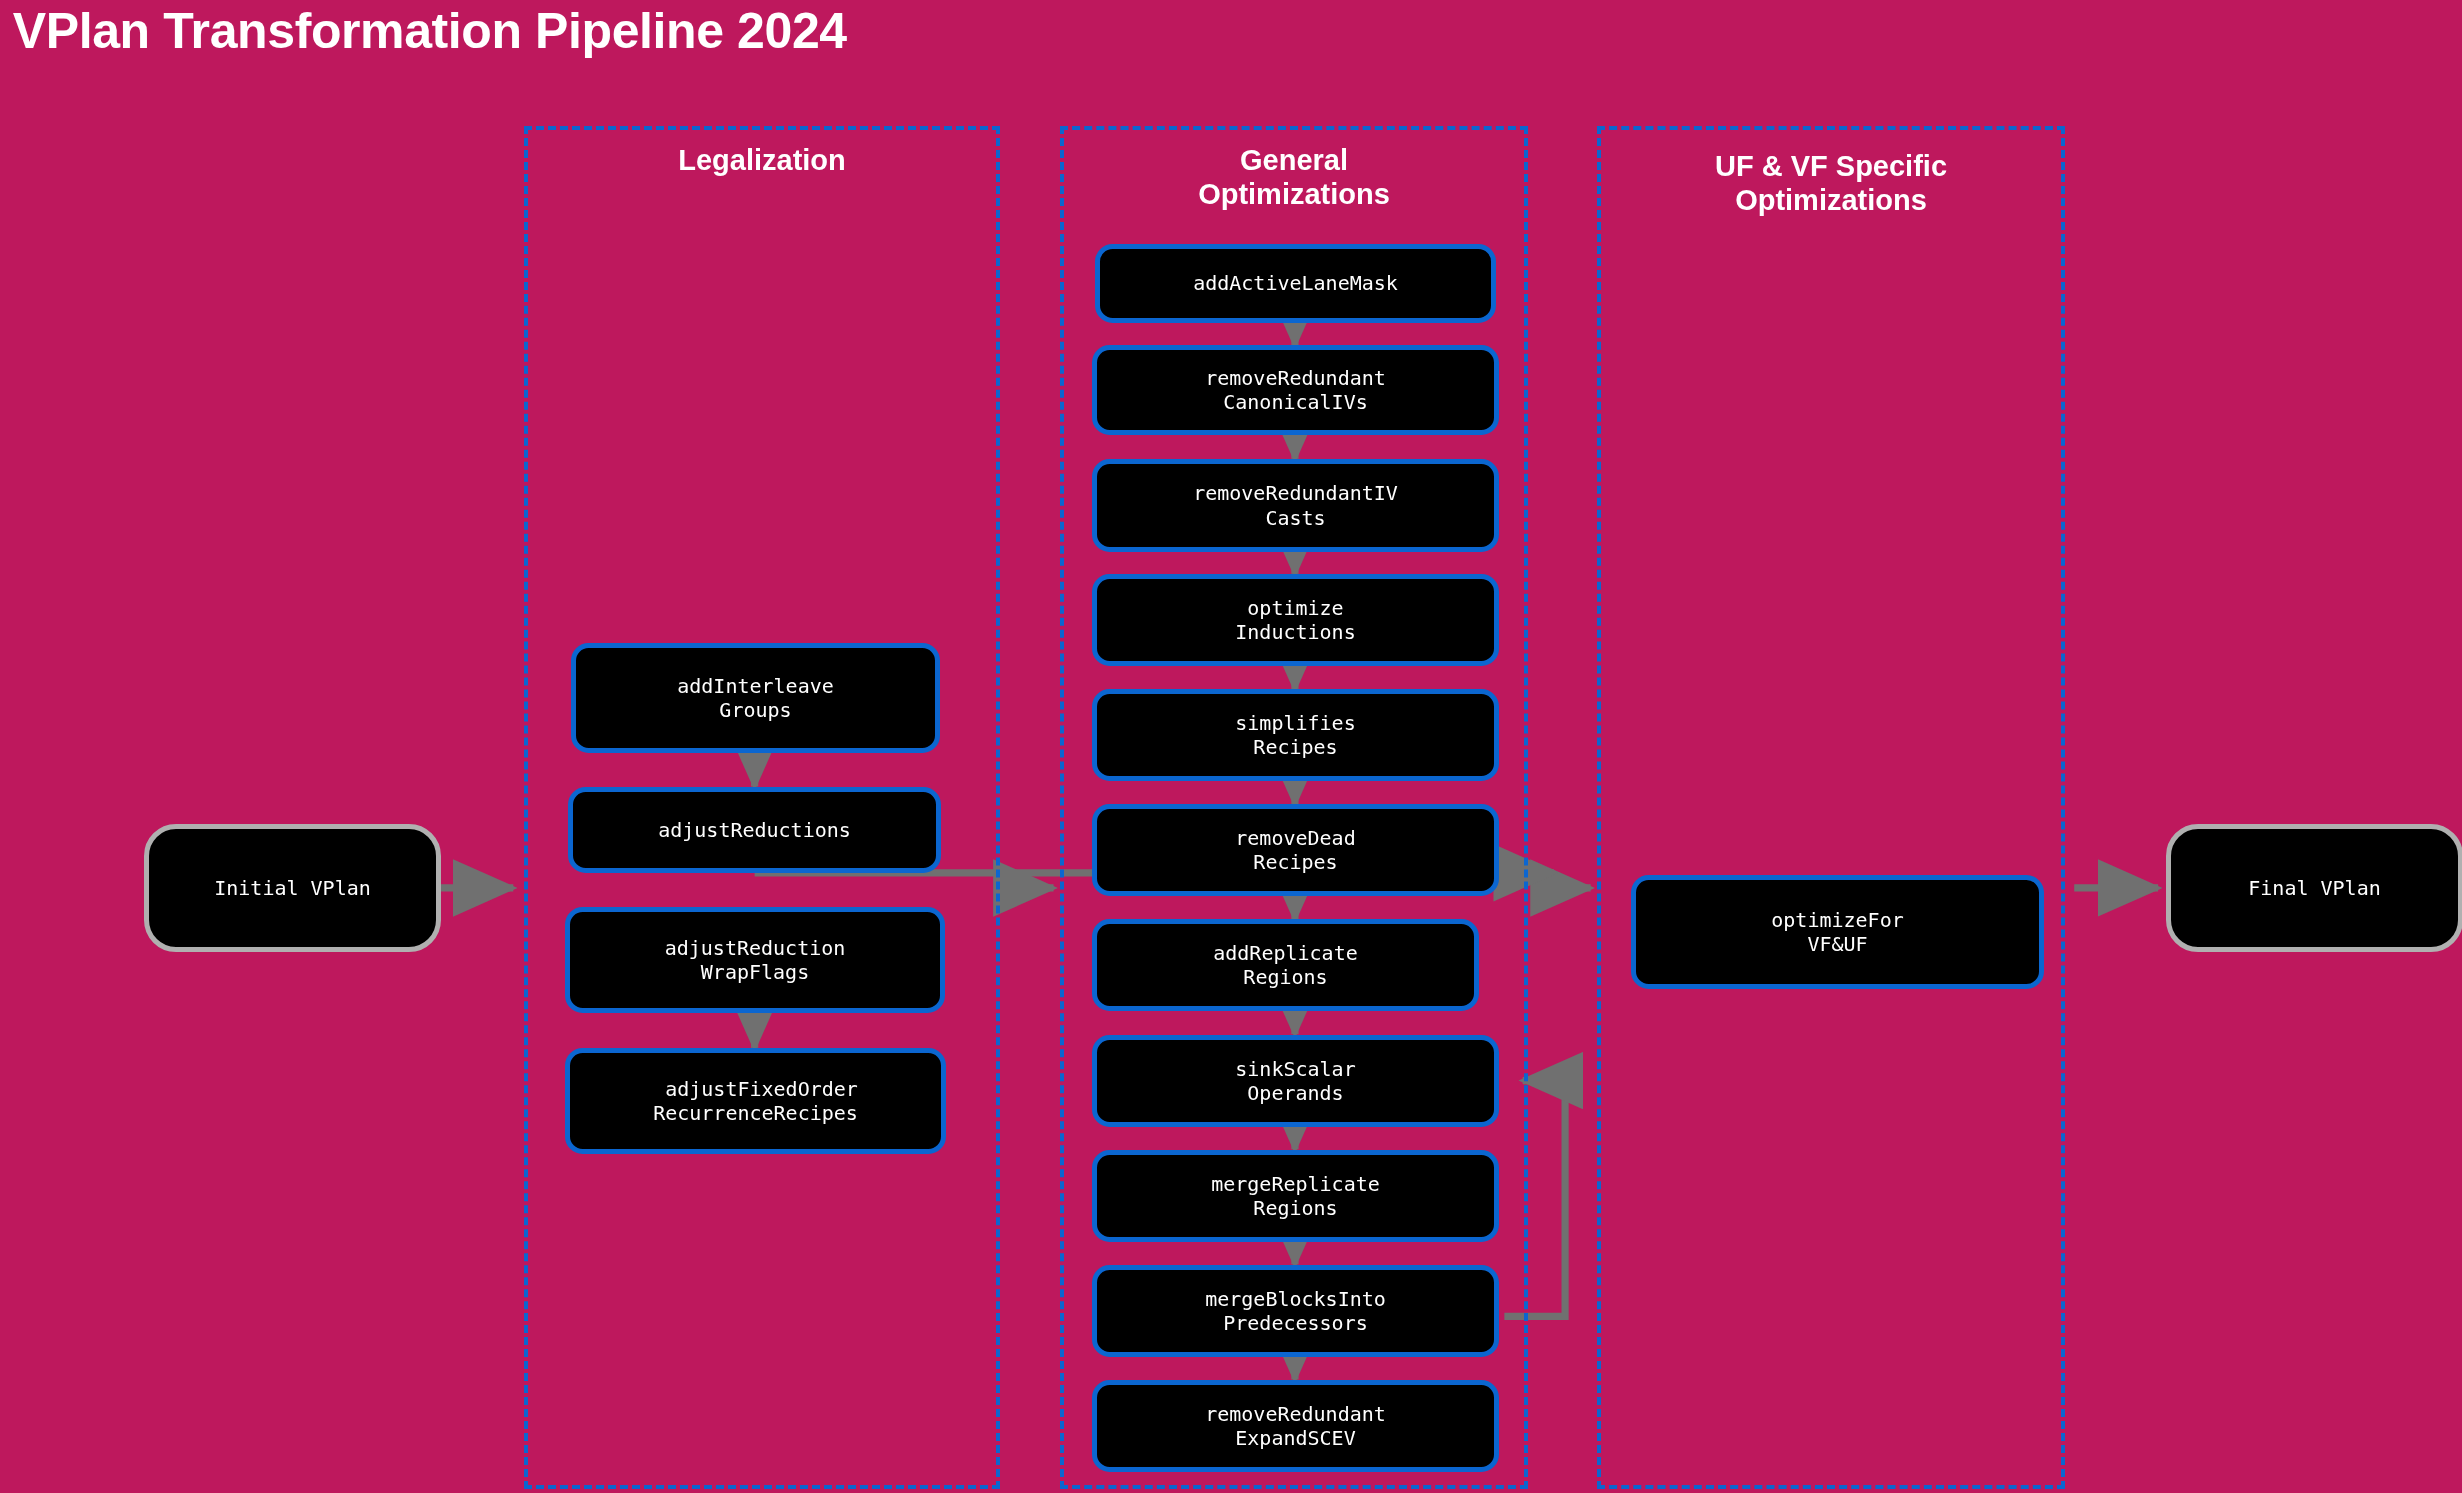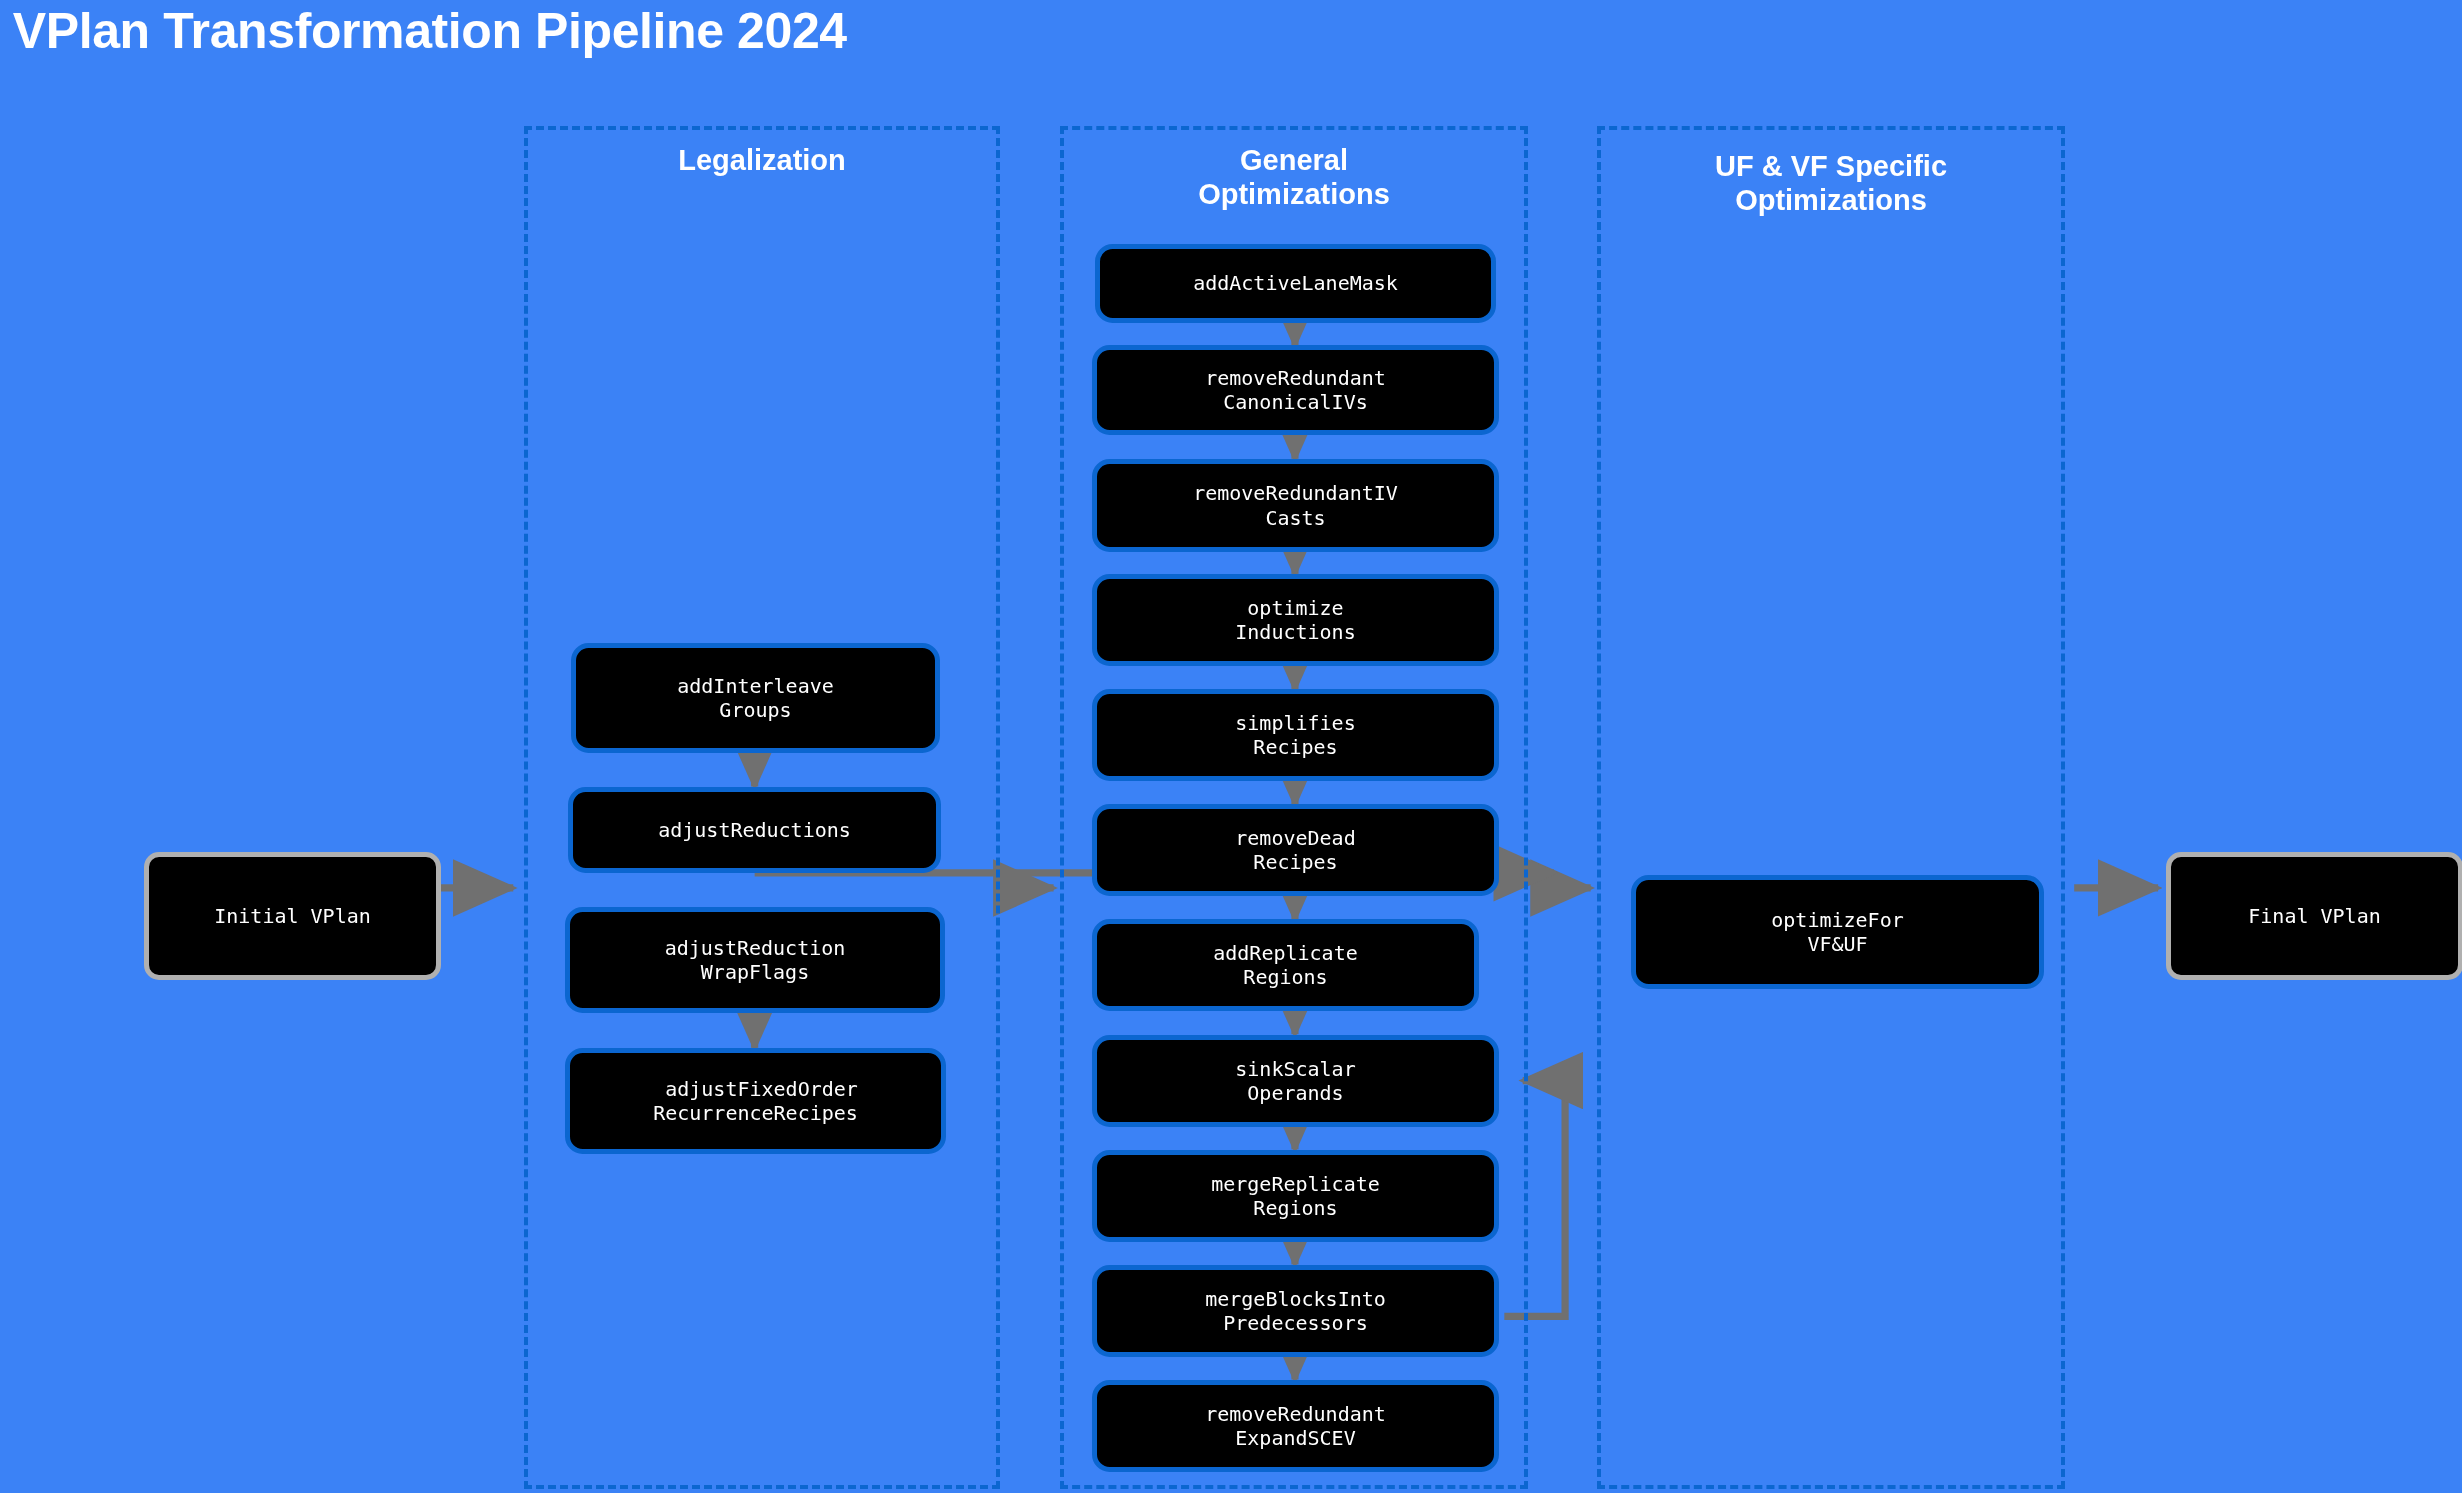--- a/index.html
+++ b/index.html
@@ -4,21 +4,21 @@
 <style>
   html, body {
     margin: 0;
     padding: 0;
     background: #000000;
   }
   #page {
     position: relative;
     width: 2462px;
     height: 1493px;
-    background: #3b82f6;
+    background: #be185d;
     overflow: hidden;
     font-family: "Liberation Sans", sans-serif;
   }
   #title {
     position: absolute;
     left: 12.8px;
     top: 1.6px;
     font-family: "Liberation Sans", sans-serif;
     font-weight: bold;
     font-size: 50px;
@@ -51,21 +51,21 @@
     border-radius: 17.6px;
     background: #000000;
     color: #ffffff;
     font-family: "DejaVu Sans Mono", "Liberation Mono", monospace;
     font-size: 20px;
     line-height: 1.22;
     white-space: pre-line;
     letter-spacing: 0px;
   }
   .node.blue { border: 5.6px solid #0b66d0; }
-  .node.gray { border: 5.6px solid #b0b0b0; border-radius: 15px; margin-top: 28px; }
+  .node.gray { border: 5.6px solid #b0b0b0; border-radius: 32px; }
   #edges {
     position: absolute;
     left: 0;
     top: 0;
     width: 2462px;
     height: 1493px;
     pointer-events: none;
   }
 </style>
 </head>

